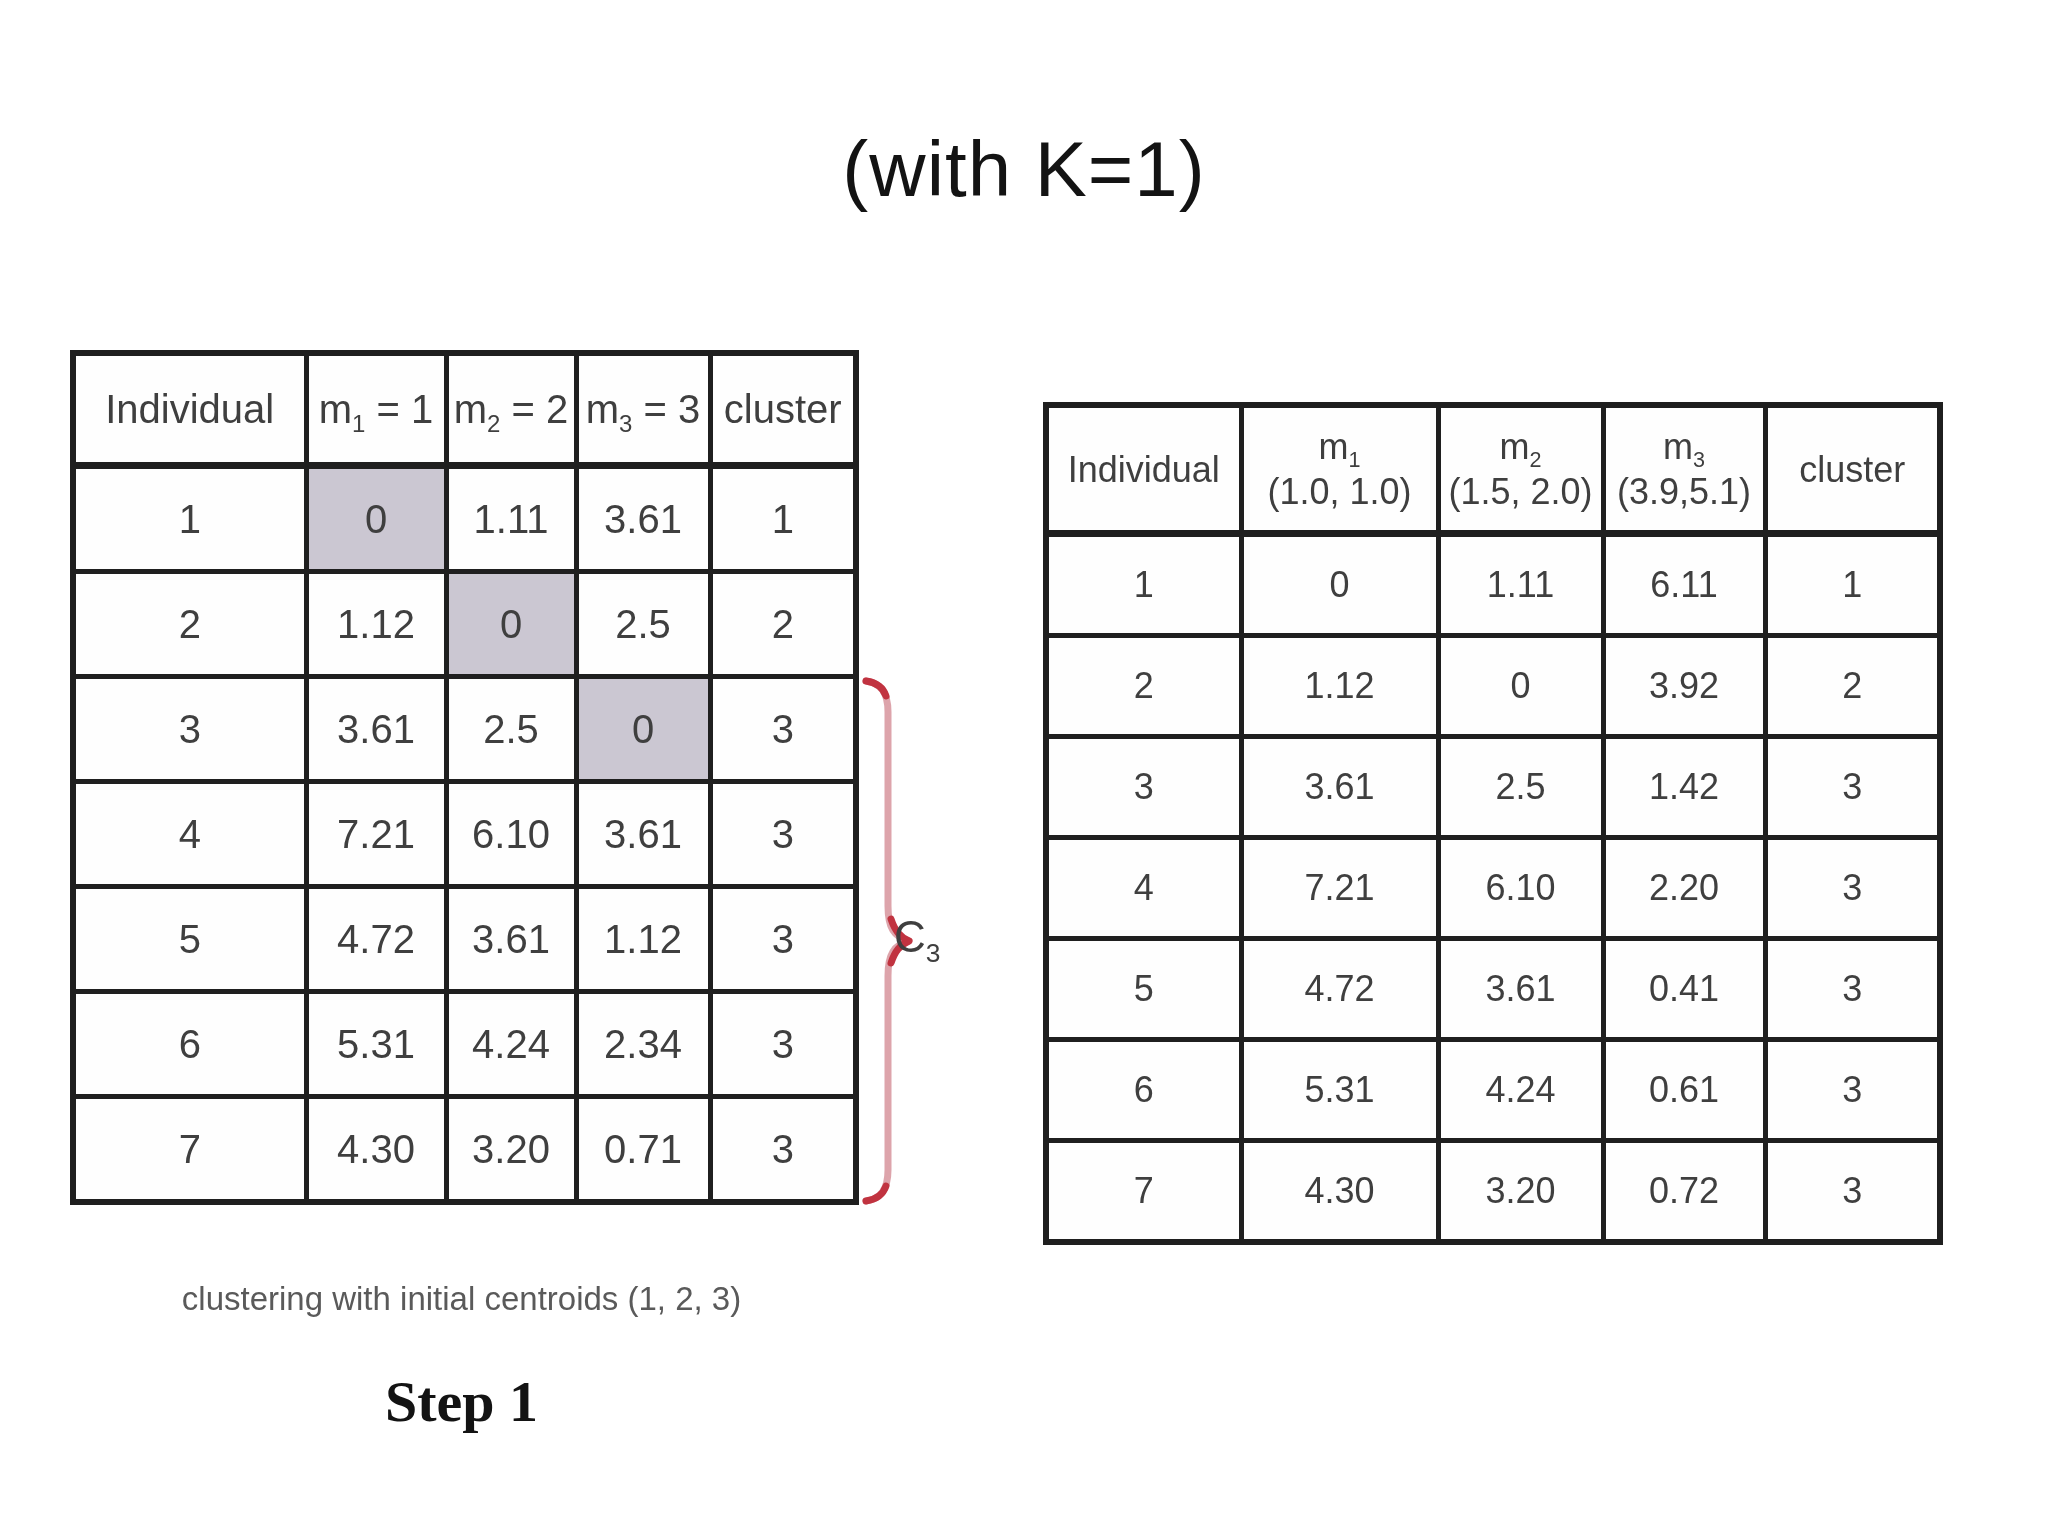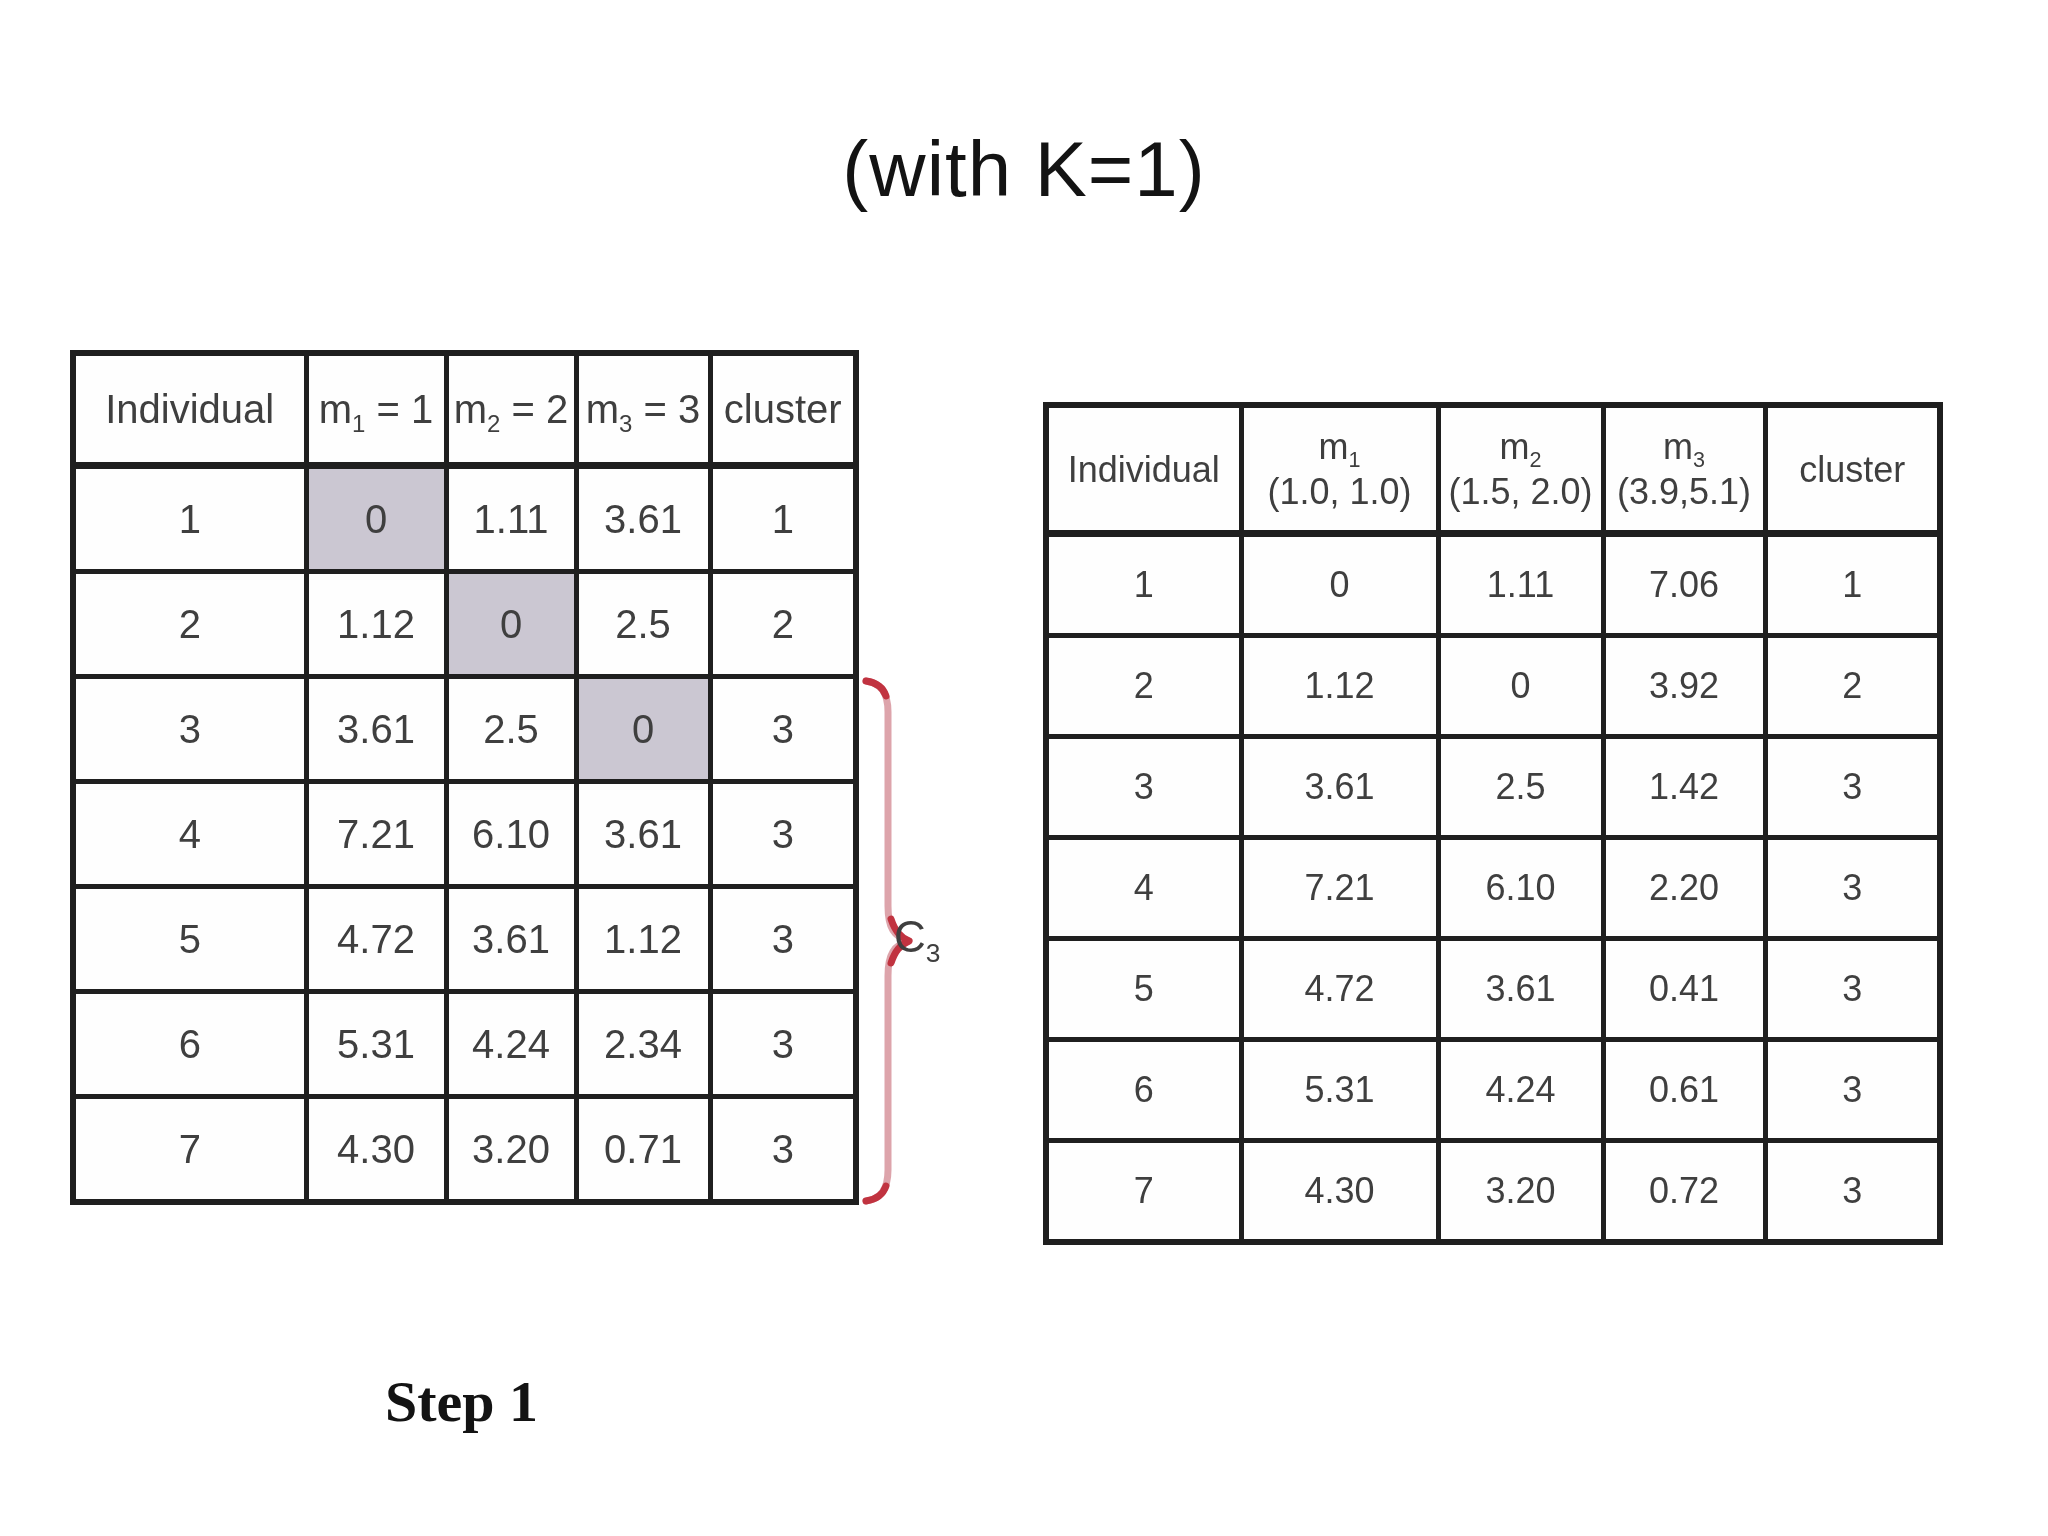--- a/index.html
+++ b/index.html
@@ -148,20 +148,21 @@
 
   <svg class="brace" width="52" height="530" viewBox="0 0 52 530" aria-hidden="true">
     <path class="main" d="M4 5 C18 7 26 16 26 36 L26 230 C26 252 32 261 47 265 C32 269 26 278 26 300 L26 494 C26 514 18 523 4 525"></path>
     <path class="accent" d="M29 243 C33 255 38 261 47 265 C38 269 33 275 29 287"></path>
     <path class="accent" d="M4 5 C14 6.5 21 11 24 20"></path>
     <path class="accent" d="M24 510 C21 519 14 523.5 4 525"></path>
   </svg>
 
   <div class="c3-label">C<sub>3</sub></div>
 
+  <div class="caption">clustering with initial centroids (1, 2, 3)</div>
   <div class="step-label step1">Step 1</div>
 
   <table class="tbl t2">
     <colgroup>
       <col style="width:195px">
         <col style="width:197px">
         <col style="width:165px">
       <col style="width:162px">
         <col style="width:175px">
     </colgroup>
@@ -172,21 +173,21 @@
           <th>m<sub>2</sub><br>(1.5, 2.0)</th>
           <th>m<sub>3</sub><br>(3.9,5.1)</th>
           <th>cluster</th>
         </tr>
       </thead>
     <tbody>
         <tr>
           <td>1</td>
           <td>0</td>
           <td>1.11</td>
-          <td>7.06</td>
+          <td>6.11</td>
           <td>1</td>
         </tr>
         <tr>
           <td>2</td>
           <td>1.12</td>
           <td>0</td>
           <td>3.92</td>
           <td>2</td>
         </tr>
         <tr>

